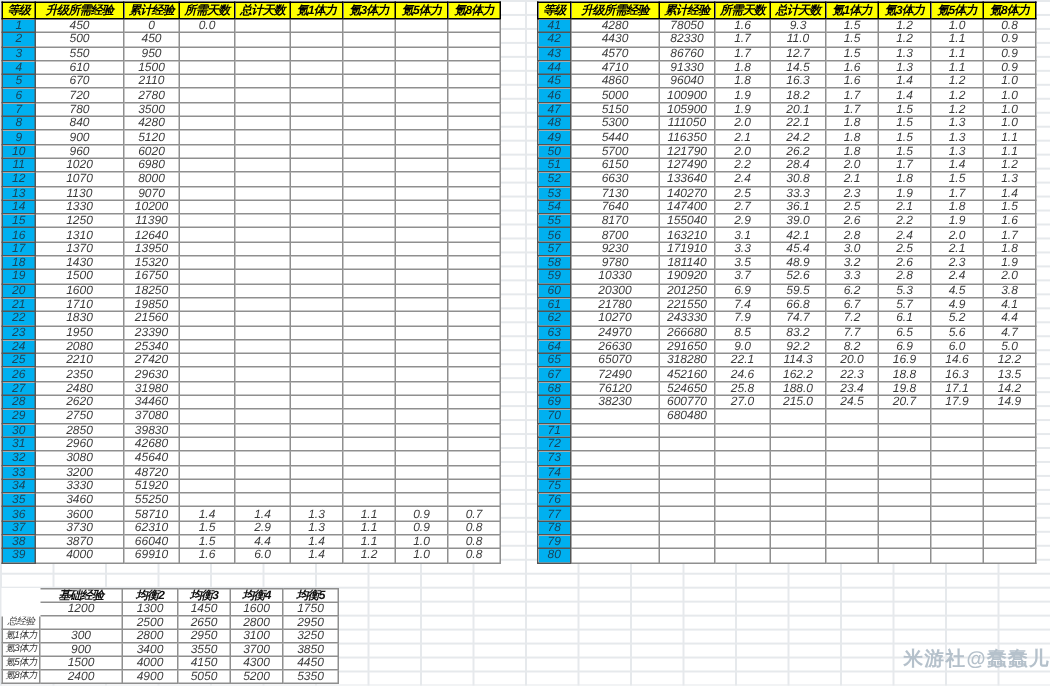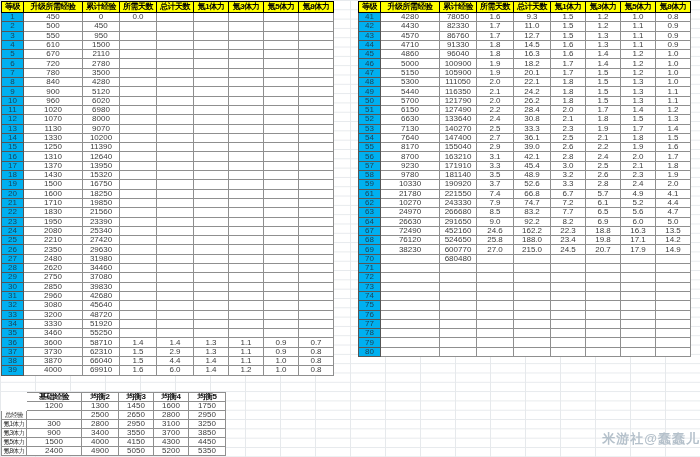--- a/index.html
+++ b/index.html
@@ -5,21 +5,21 @@
   html,body{margin:0;padding:0;}
   .sheet{
     position:relative;width:700px;height:457px;overflow:hidden;
     background-color:#ffffff;
     background-image:
       linear-gradient(to right,#e6e9ec 1px,transparent 1px),
       linear-gradient(to bottom,#e6e9ec 1px,transparent 1px);
     background-size:35px 9.32px;
     font-family:"Liberation Sans", sans-serif;
   }
-  table{border-collapse:collapse;table-layout:fixed;position:absolute;background:#ffffff;}
+  table{border-collapse:collapse;table-layout:fixed;position:absolute;background:#ffffff;font-style:italic;}
   td{
     border:1px solid #8f8f8f;
     font-size:8px;line-height:8px;padding:0;margin:0;
     text-align:center;vertical-align:middle;
     overflow:hidden;white-space:nowrap;color:#3c3c3c;
   }
   
   .lvl tr{height:9.3px;}
   .lvl tr.h{height:11px;}
   .lvl tr.h td{
@@ -730,20 +730,31 @@
           <td>10330</td>
           <td>190920</td>
           <td>3.7</td>
           <td>52.6</td>
           <td>3.3</td>
           <td>2.8</td>
           <td>2.4</td>
           <td>2.0</td>
         </tr>
         <tr>
+          <td>60</td>
+          <td>20300</td>
+          <td>201250</td>
+          <td>6.9</td>
+          <td>59.5</td>
+          <td>6.2</td>
+          <td>5.3</td>
+          <td>4.5</td>
+          <td>3.8</td>
+        </tr>
+        <tr>
           <td>61</td>
           <td>21780</td>
           <td>221550</td>
           <td>7.4</td>
           <td>66.8</td>
           <td>6.7</td>
           <td>5.7</td>
           <td>4.9</td>
           <td>4.1</td>
         </tr>
@@ -772,20 +783,31 @@
         <tr>
           <td>64</td>
           <td>26630</td>
           <td>291650</td>
           <td>9.0</td>
           <td>92.2</td>
           <td>8.2</td>
           <td>6.9</td>
           <td>6.0</td>
           <td>5.0</td>
+        </tr>
+        <tr>
+          <td>65</td>
+          <td>65070</td>
+          <td>318280</td>
+          <td>22.1</td>
+          <td>114.3</td>
+          <td>20.0</td>
+          <td>16.9</td>
+          <td>14.6</td>
+          <td>12.2</td>
         </tr>
         <tr>
           <td>67</td>
           <td>72490</td>
           <td>452160</td>
           <td>24.6</td>
           <td>162.2</td>
           <td>22.3</td>
           <td>18.8</td>
           <td>16.3</td>

